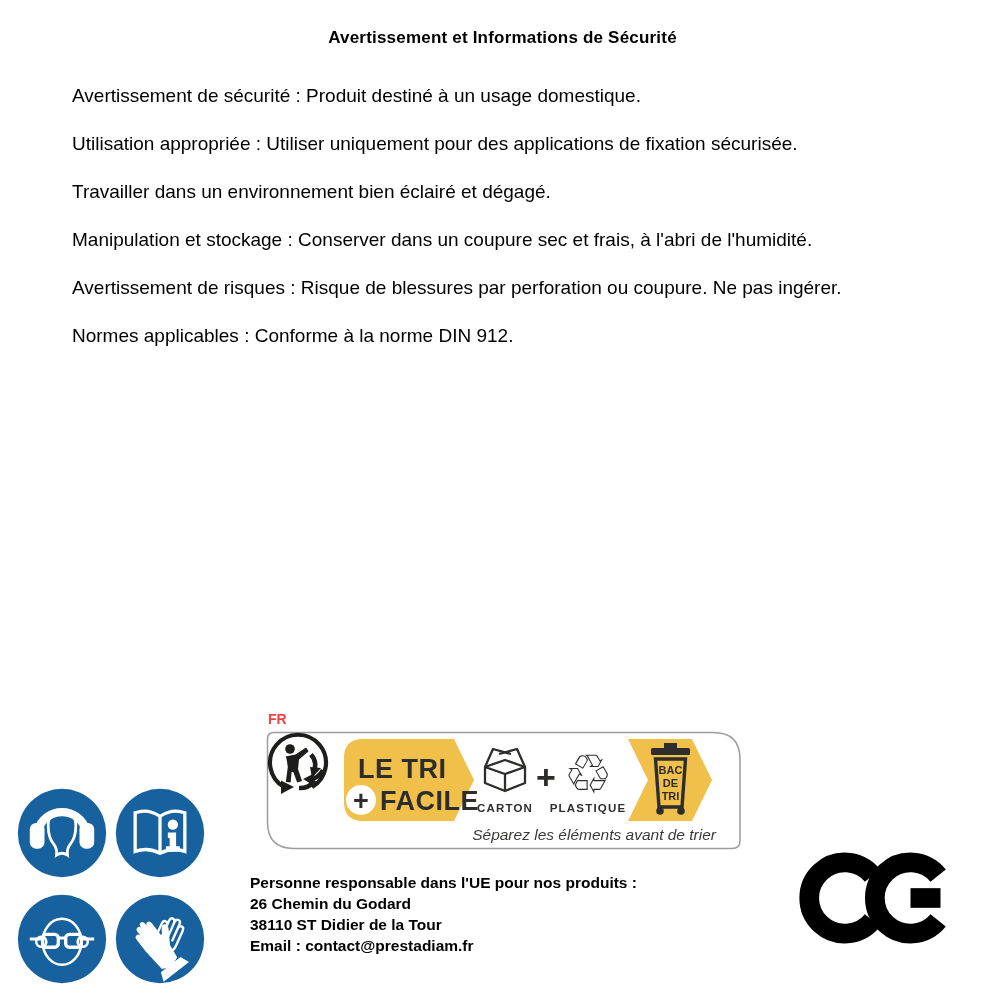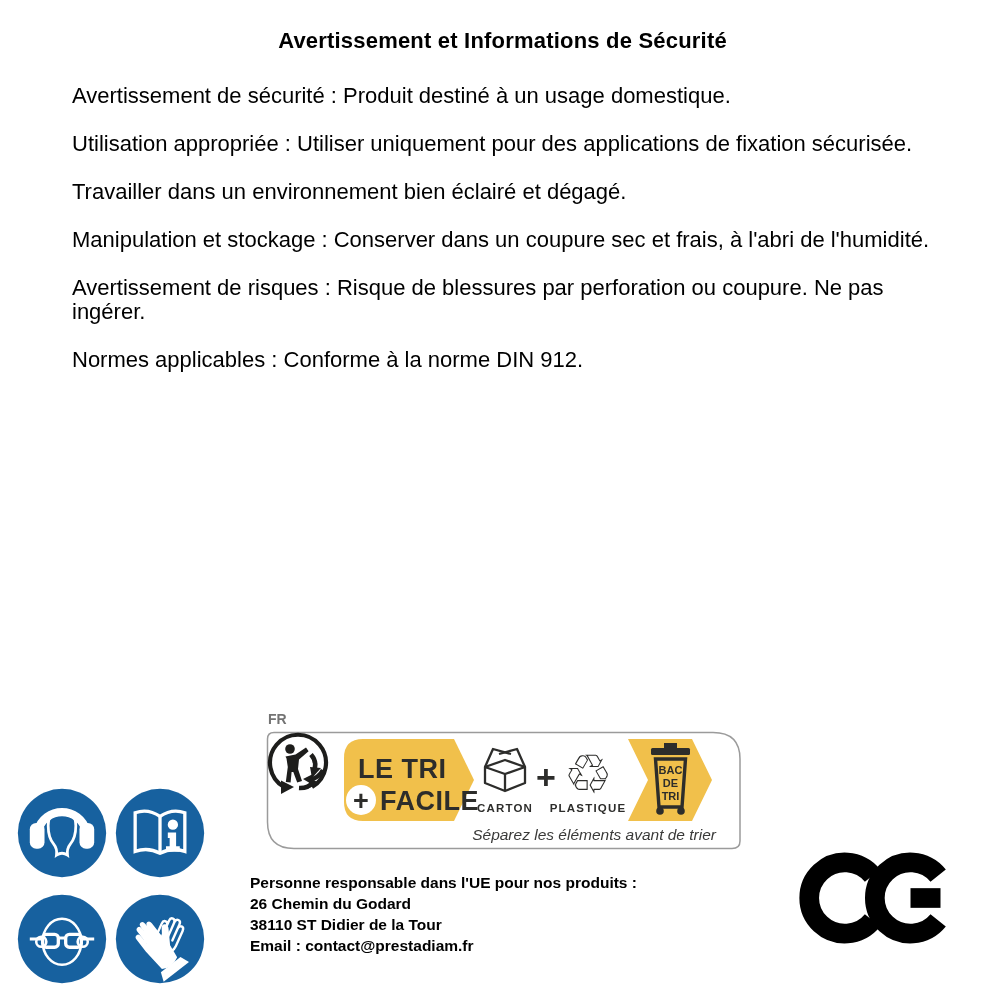--- a/index.html
+++ b/index.html
@@ -1,25 +1,25 @@
 <!DOCTYPE html>
 <html><head>
 <meta charset="utf-8">
 <style>
   html,body{margin:0;padding:0;background:#fff;}
   .page{position:relative;width:1005px;height:1005px;background:#fff;overflow:hidden;
         font-family:"Liberation Sans",sans-serif;color:#000;}
   .title{position:absolute;top:28px;left:0;width:100%;text-align:center;
-         font-size:22px;font-weight:bold;letter-spacing:.2px;}
-  .content{position:absolute;top:84px;left:72px;width:866px;font-size:22px;line-height:24px;}
+         font-size:17px;font-weight:bold;letter-spacing:.2px;}
+  .content{position:absolute;top:84px;left:72px;width:866px;font-size:19px;line-height:24px;}
   .content p{margin:0 0 24px 0;}
   .content p span{display:block;}
   
   .recycle{position:absolute;left:266px;top:711px;width:478px;}
-  .fr{font-size:14px;font-weight:bold;color:#737373;margin:0 0 4px 2px;}
+  .fr{font-size:14px;font-weight:bold;color:#ef4444;margin:0 0 4px 2px;}
   
   .icons{position:absolute;left:16px;top:787px;width:202px;display:grid;
          grid-template-columns:92px 92px;grid-template-rows:92px 92px;gap:14px 6px;}
   .icons svg{display:block;}
   
   .contact{position:absolute;left:250px;top:872px;width:500px;text-align:left;
            font-size:15.5px;font-weight:bold;line-height:21px;}
   .contact div{white-space:nowrap;}
   
   .ce{position:absolute;left:798px;top:846px;}

